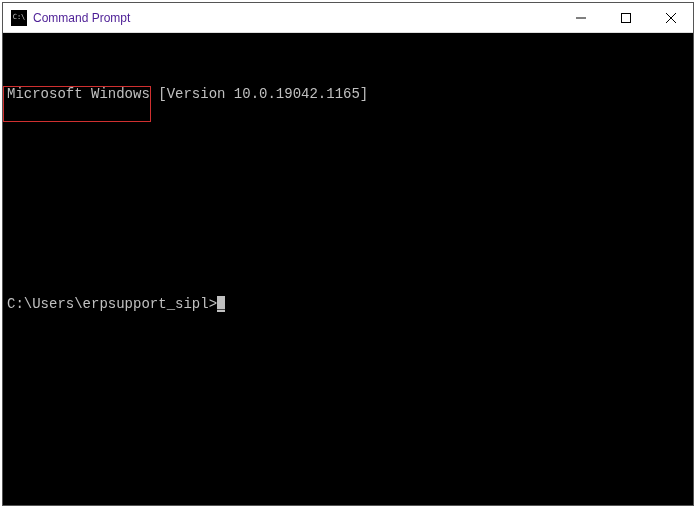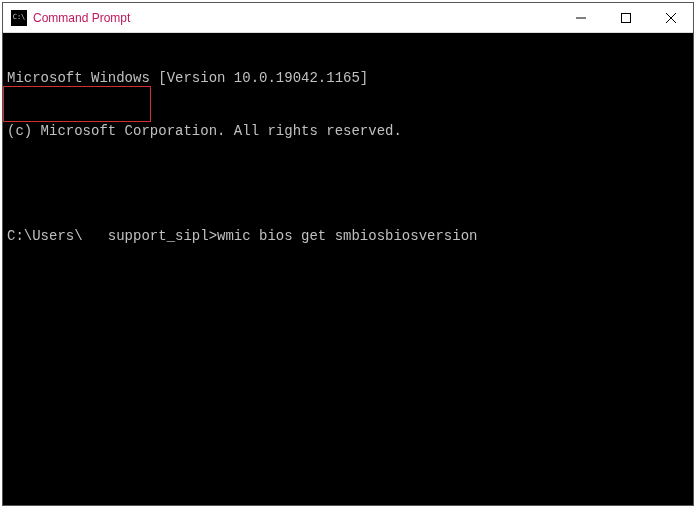--- a/index.html
+++ b/index.html
@@ -43,21 +43,21 @@
       justify-content: center;
     }
     .titlebar-icon-text {
       color: #ccc;
       font-size: 7px;
       font-family: monospace;
       line-height: 1;
     }
     .titlebar-title {
       font-size: 12px;
-      color: #be185d;
+      color: #4c1d95;
       flex: 1;
     }
     .titlebar-controls {
       display: flex;
       height: 100%;
     }
     .titlebar-btn {
       width: 45px;
       height: 100%;
       display: flex;
@@ -69,21 +69,21 @@
       width: 10px;
       height: 10px;
     }
     .terminal {
       flex: 1;
       background: #000;
       color: #c0c0c0;
       font-family: Consolas, 'Courier New', monospace;
       font-size: 14px;
       line-height: 1.25;
-      padding: 2px 4px;
+      padding: 18px 4px;
       white-space: pre;
       overflow: hidden;
       position: relative;
     }
     .highlight-box {
       position: absolute;
       border: 1px solid #d03030;
       pointer-events: none;
     }
     .line {
@@ -118,20 +118,19 @@
         <svg viewBox="0 0 10 10">
             <line x1="0" y1="0" x2="10" y2="10" stroke="#000" stroke-width="1"></line>
             <line x1="10" y1="0" x2="0" y2="10" stroke="#000" stroke-width="1"></line>
           </svg>
       </div>
     </div>
   </div>
 
   <div class="terminal">
     <div class="line">Microsoft Windows [Version 10.0.19042.1165]</div>
-    <div class="line">(c) Microsoft Corporation. All rights reserved.</div>
-    <div class="line"></div>
-    <div class="line">C:\Users\   support_sipl&gt;wmic bios get smbiosbiosversion</div>
     <div class="line"></div>
     <div class="line"></div>
+    <div class="line"></div>
+    <div class="line"><span>C:\Users\erpsupport_sipl&gt;</span><span class="cursor">_</span></div>
     <div class="highlight-box" style="top: 53px; left: 0px; width: 148px; height: 36px;"></div>
   </div>
 </div>
 
 </body></html>

